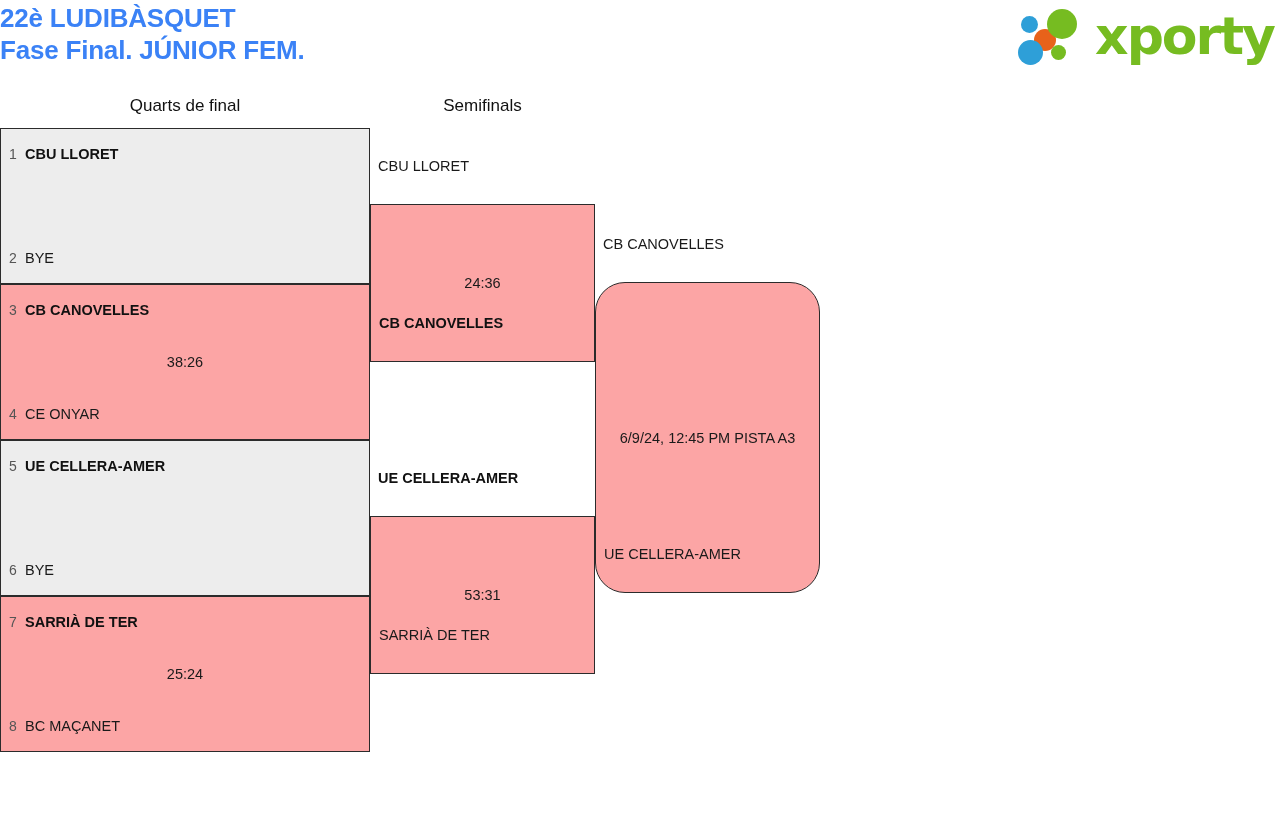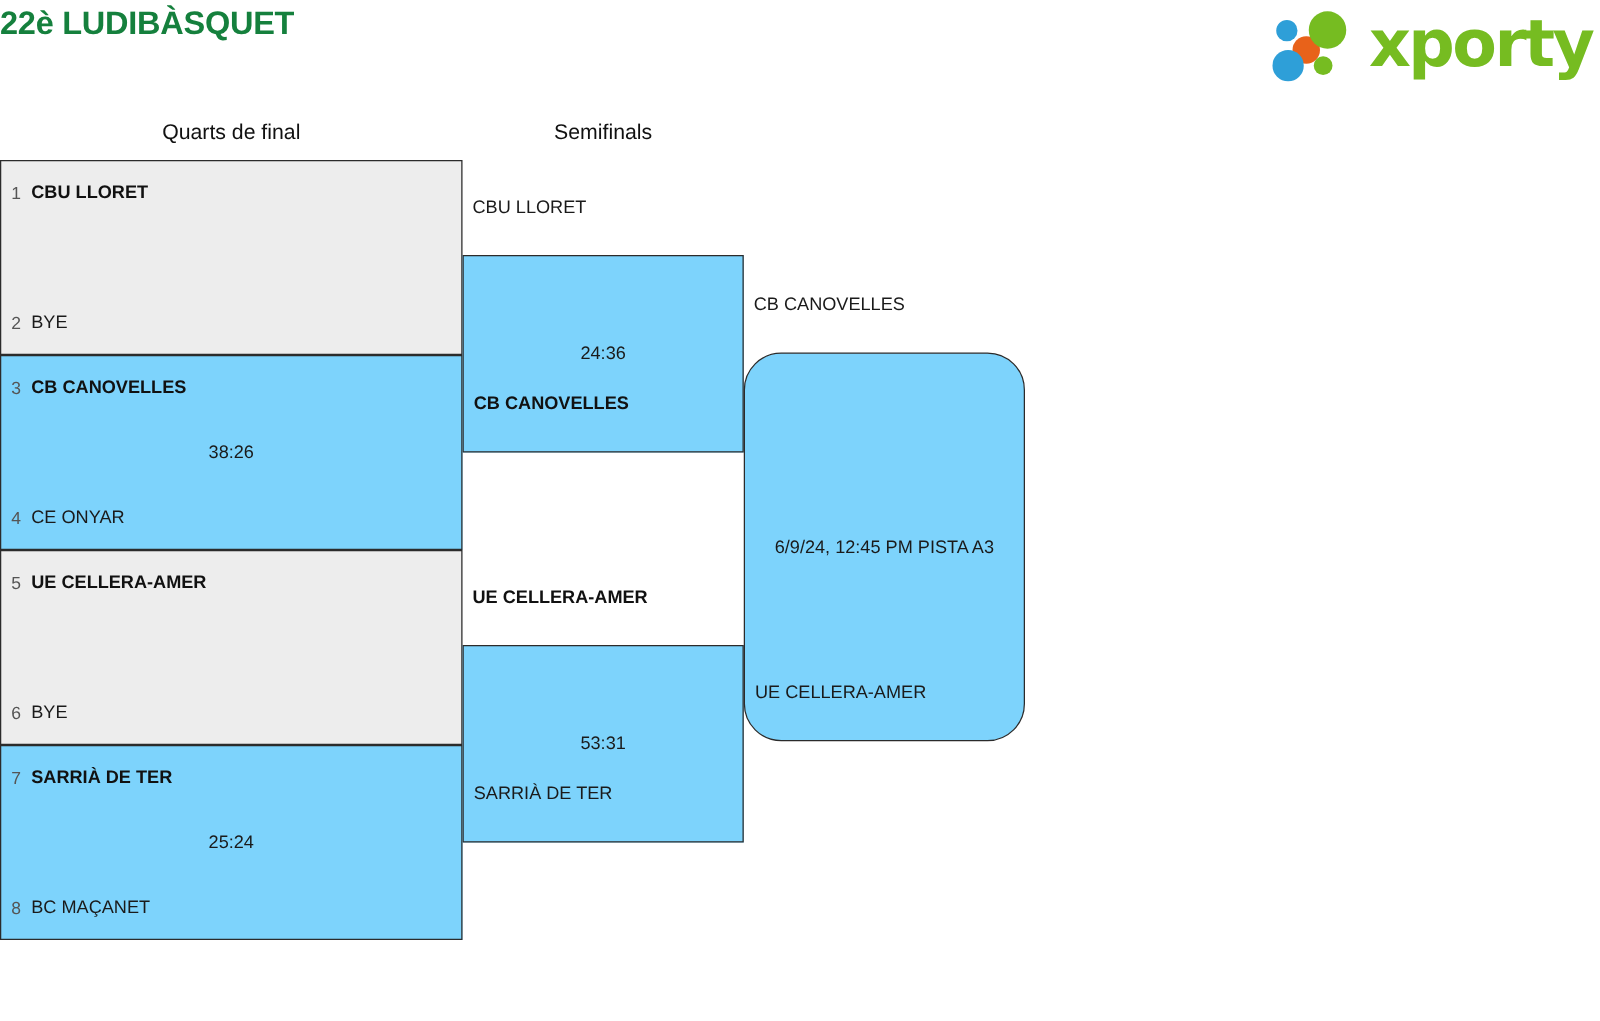--- a/index.html
+++ b/index.html
@@ -27,21 +27,21 @@
   }
   .title-block {
     position: absolute;
     left: 0; top: 2px;
   }
   .title-line {
     font-size: 26px;
     font-weight: 700;
     line-height: 32px;
     letter-spacing: -0.2px;
-    color: #15803d;
+    color: #3b82f6;
     white-space: nowrap;
   }
 
   
   .brand-logo {
     position: absolute;
     right: 6px;
     top: 4px;
     height: 64px;
     display: flex;
@@ -97,21 +97,21 @@
   
   .bracket {
     position: absolute;
     left: 0; top: 0;
     width: 1280px;
     height: 817px;
   }
   .match {
     position: absolute;
     border: 1px solid #2b2b2b;
-    background: #7dd3fc;
+    background: #fca5a5;
   }
   .match.shaded { background: #ededed; }
 
   .slot {
     position: absolute;
     left: 0;
     width: 100%;
     height: 26px;
     display: flex;
     align-items: center;
@@ -147,20 +147,21 @@
     color: #1a1a1a;
     white-space: nowrap;
   }
 </style>
 </head>
 <body>
 
 <div class="page-header">
   <div class="title-block">
     <div class="title-line">22è LUDIBÀSQUET</div>
+    <div class="title-line">Fase Final. JÚNIOR FEM.</div>
   </div>
 
   <div class="brand-logo">
     <span class="logo-dots">
       <i class="dot-blue-sm"></i>
       <i class="dot-orange"></i>
       <i class="dot-blue-lg"></i>
       <i class="dot-green-lg"></i>
       <i class="dot-green-sm"></i>
     </span>

